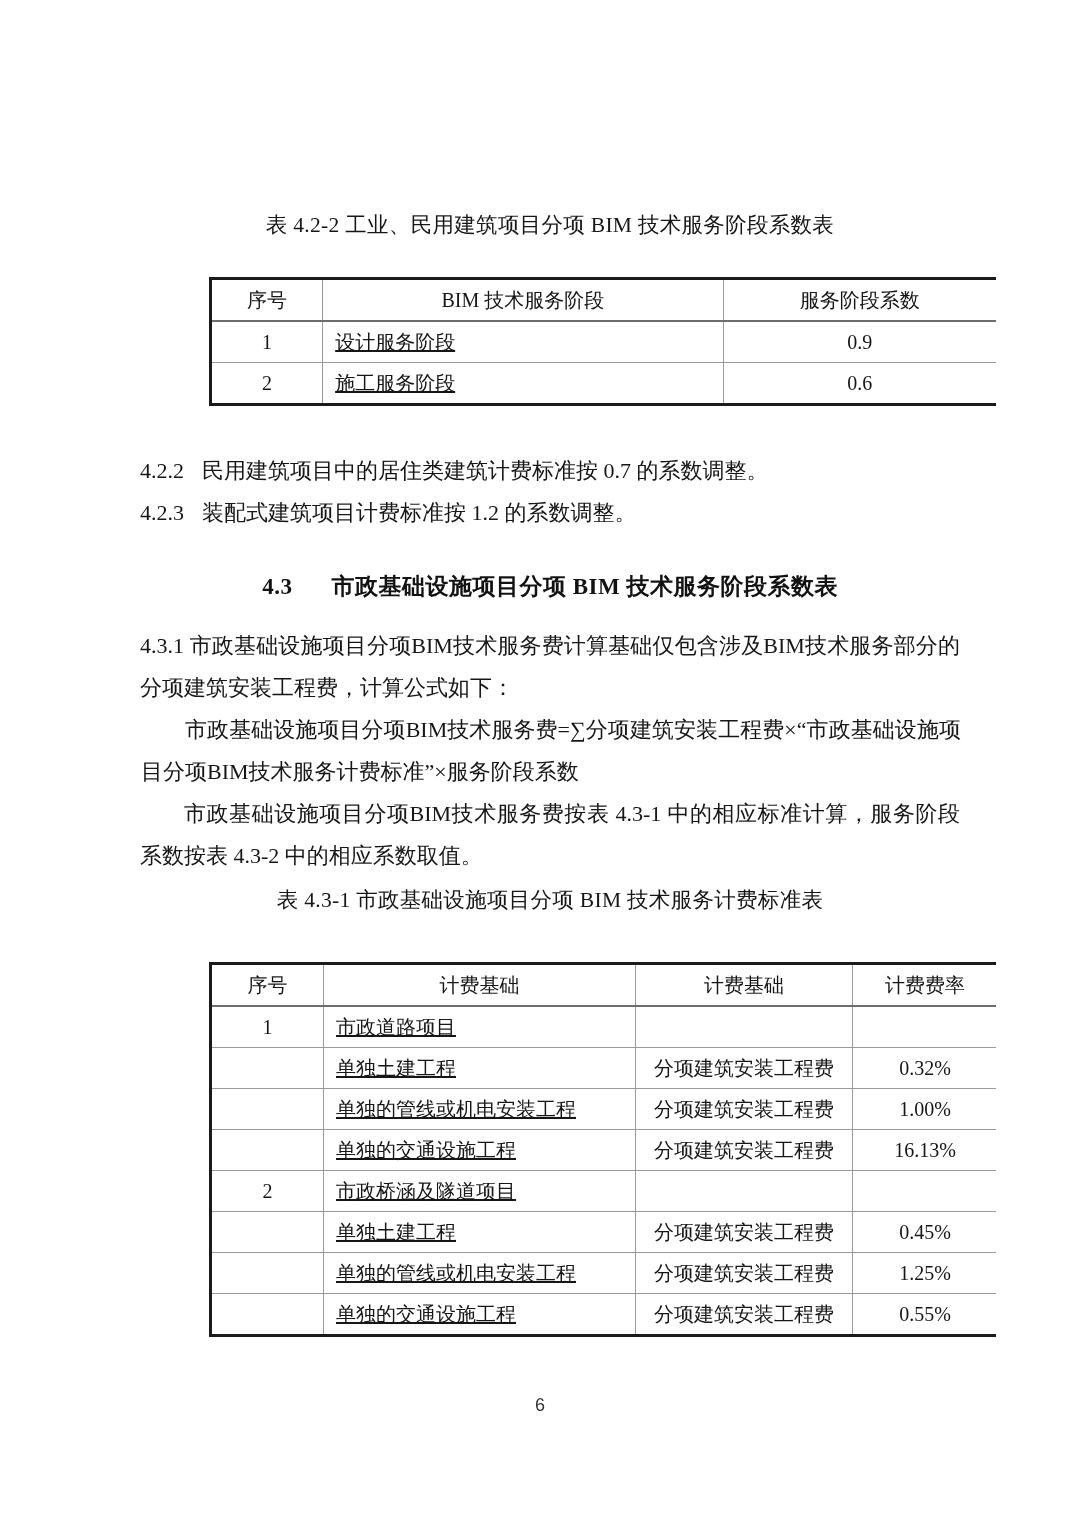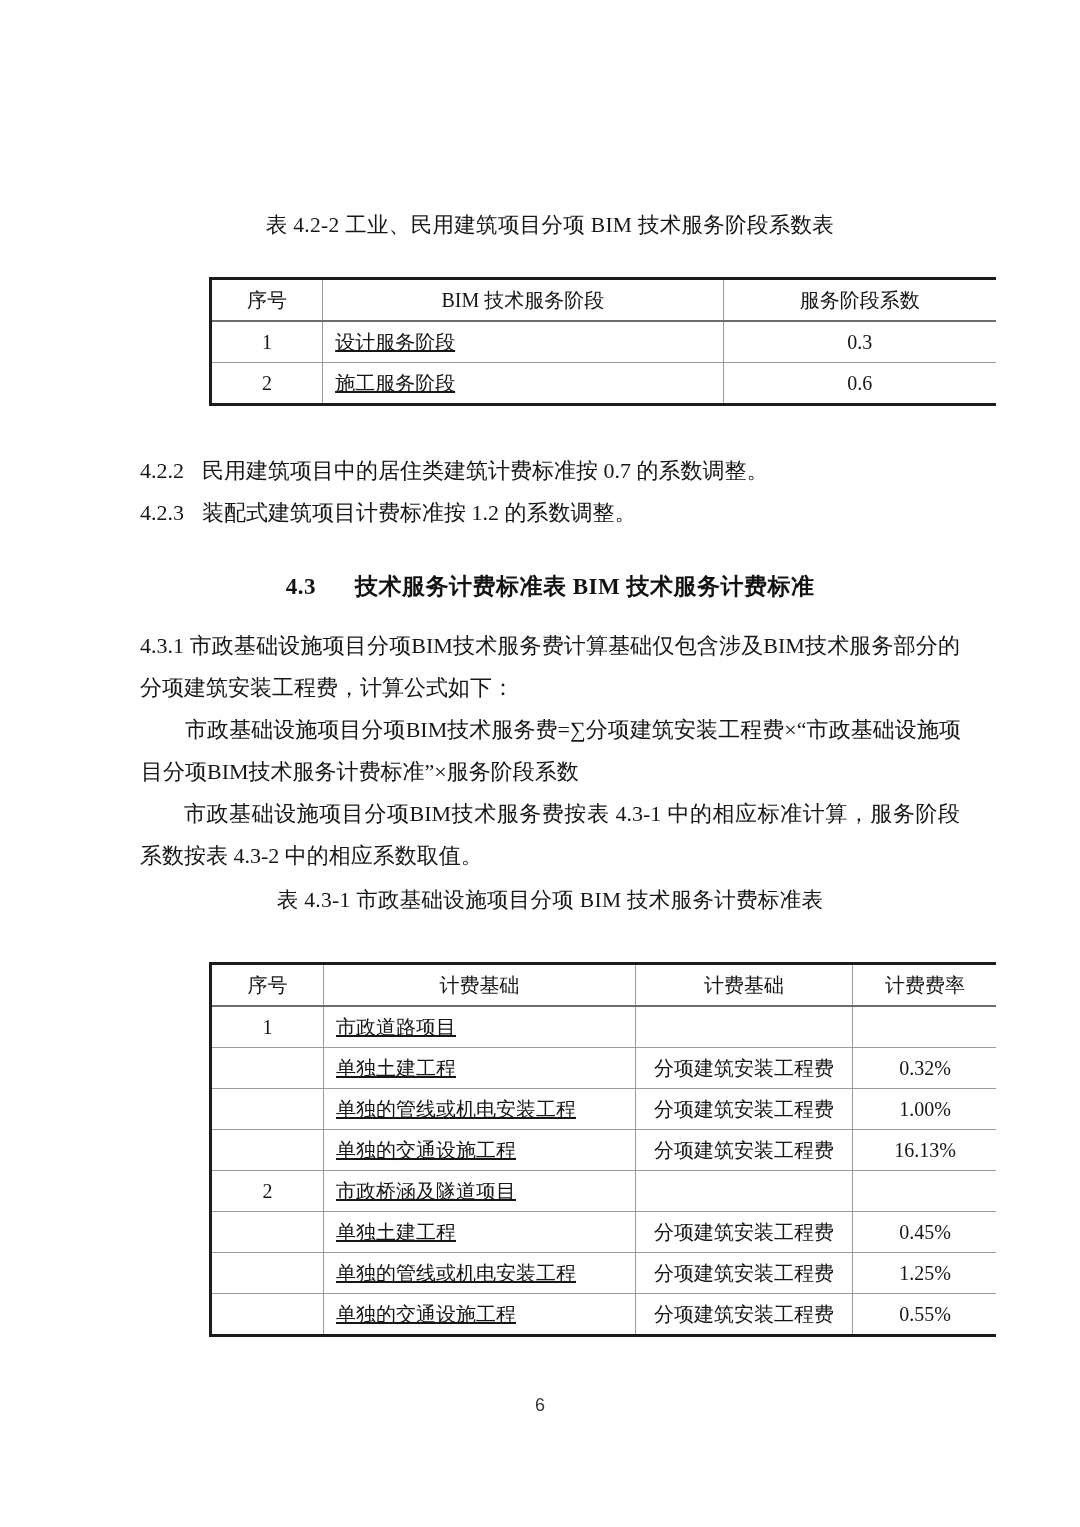--- a/index.html
+++ b/index.html
@@ -152,40 +152,40 @@
       </colgroup>
       <tbody>
         <tr class="header-row">
           <td class="c-center">序号</td>
           <td class="c-center">BIM 技术服务阶段</td>
           <td class="c-center">服务阶段系数</td>
         </tr>
         <tr>
           <td class="c-center">1</td>
           <td class="c-left">设计服务阶段</td>
-          <td class="c-center">0.3</td>
+          <td class="c-center">0.9</td>
         </tr>
         <tr>
           <td class="c-center">2</td>
           <td class="c-left">施工服务阶段</td>
           <td class="c-center">0.6</td>
         </tr>
       </tbody>
     </table>
 
     <div class="para" id="para-422">
       <span class="num">4.2.2</span><span>民用建筑项目中的居住类建筑计费标准按 0.7 的系数调整。</span>
     </div>
 
     <div class="para" id="para-423">
       <span class="num">4.2.3</span><span>装配式建筑项目计费标准按 1.2 的系数调整。</span>
     </div>
 
     <div class="section-heading">
-      <span class="hnum">4.3</span><span>技术服务计费标准表 BIM 技术服务计费标准</span>
+      <span class="hnum">4.3</span><span>市政基础设施项目分项 BIM 技术服务阶段系数表</span>
     </div>
 
     <div class="para" id="para-431">4.3.1 市政基础设施项目分项BIM技术服务费计算基础仅包含涉及BIM技术服务部分的分项建筑安装工程费，计算公式如下：</div>
 
     <div class="para indent" id="para-formula">市政基础设施项目分项BIM技术服务费=∑分项建筑安装工程费×“市政基础设施项目分项BIM技术服务计费标准”×服务阶段系数</div>
 
     <div class="para indent" id="para-ref">市政基础设施项目分项BIM技术服务费按表 4.3-1 中的相应标准计算，服务阶段系数按表 4.3-2 中的相应系数取值。</div>
 
     <div class="table-caption" id="caption-2">表 4.3-1 市政基础设施项目分项 BIM 技术服务计费标准表</div>
 

